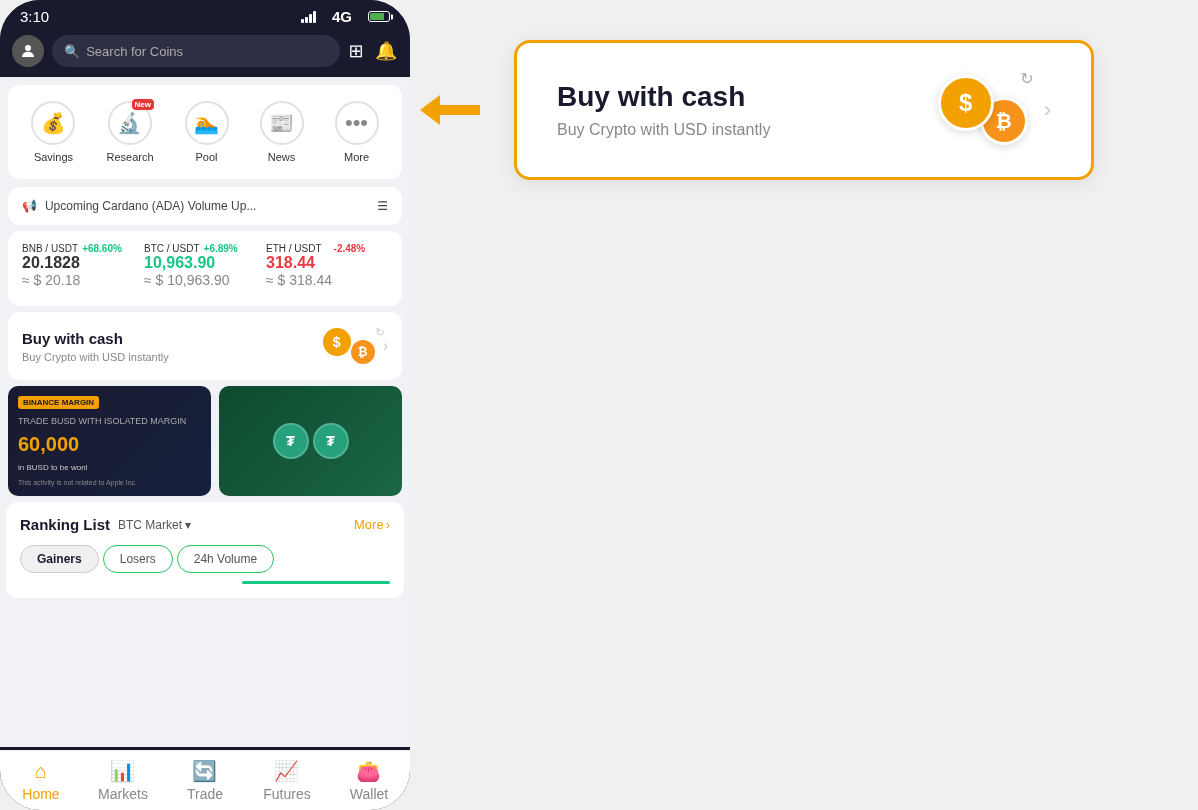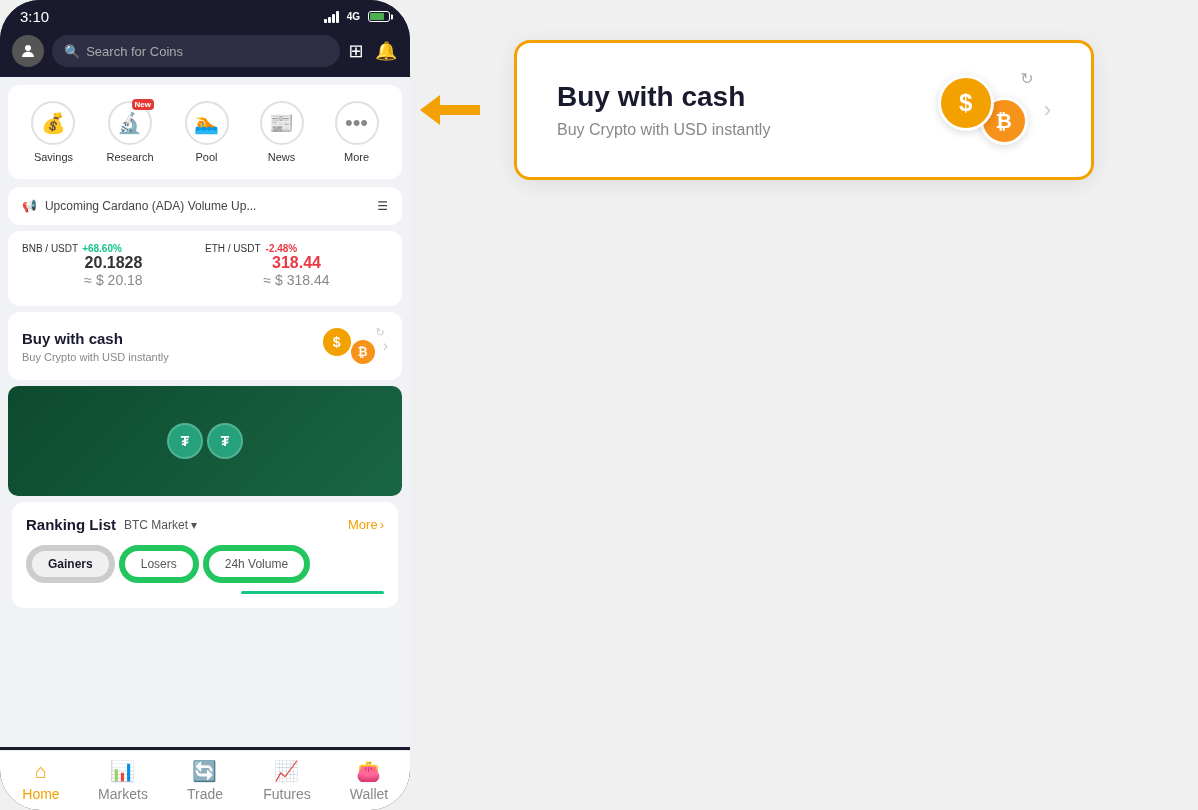--- a/index.html
+++ b/index.html
@@ -30,21 +30,21 @@
       background: #1a1a2e;
       display: flex;
       align-items: center;
       justify-content: space-between;
       padding: 8px 20px 4px;
       color: white;
       font-size: 14px;
       font-weight: 600;
     }
     .status-bar .time { font-weight: 400; font-size: 15px; }
-    .status-icons { display: flex; align-items: center; gap: 8px; font-size: 10px; }
+    .status-icons { display: flex; align-items: center; gap: 16px; font-size: 15px; }
     .signal-bars { display: flex; align-items: flex-end; gap: 1px; height: 12px; }
     .signal-bars span { background: white; width: 3px; border-radius: 1px; }
     .signal-bars span:nth-child(1) { height: 4px; }
     .signal-bars span:nth-child(2) { height: 6px; }
     .signal-bars span:nth-child(3) { height: 9px; }
     .signal-bars span:nth-child(4) { height: 12px; }
     .battery {
       border: 1.5px solid white;
       border-radius: 3px;
       width: 22px;
@@ -167,21 +167,20 @@
     .price-ticker {
       background: white;
       border-radius: 12px;
       margin: 6px 8px;
       padding: 12px 14px;
     }
     .ticker-row {
       display: flex;
       justify-content: space-between;
       margin-bottom: 6px;
-      text-align: center;
     }
     .ticker-item { flex: 1; }
     .ticker-pair { font-size: 10px; color: #333; font-weight: 500; }
     .ticker-change-pos { color: #16c784; font-size: 10px; font-weight: 600; }
     .ticker-change-neg { color: #ea3943; font-size: 10px; font-weight: 600; }
     .ticker-price-pos { font-size: 16px; font-weight: 700; color: #16c784; }
     .ticker-price-neg { font-size: 16px; font-weight: 700; color: #ea3943; }
     .ticker-price-def { font-size: 16px; font-weight: 700; color: #333; }
     .ticker-usd { font-size: 14px; color: #888; }
 
@@ -263,21 +262,21 @@
       background: #26a17b;
       display: flex; align-items: center; justify-content: center;
       color: white; font-size: 14px; font-weight: 700;
       border: 2px solid rgba(255,255,255,0.2);
     }
 
     
     .ranking-section {
       background: white;
       border-radius: 12px;
-      margin: 6px 12px;
+      margin: 6px 6px;
       padding: 14px;
     }
     .ranking-header {
       display: flex;
       align-items: center;
       justify-content: space-between;
       margin-bottom: 12px;
     }
     .ranking-left { display: flex; align-items: center; gap: 8px; }
     .ranking-title { font-size: 15px; font-weight: 700; color: #1a1a2e; }
@@ -294,21 +293,21 @@
     
     .ranking-tabs {
       display: flex;
       gap: 4px;
       margin-bottom: 8px;
     }
     .tab-btn {
       padding: 6px 16px;
       border-radius: 20px;
       font-size: 12px;
-      border: 6px solid #22c55e;
+      border: 1px solid #22c55e;
       background: white;
       color: #555;
       cursor: pointer;
     }
     .tab-btn.active {
       background: #f0f0f0;
       font-weight: 600;
       color: #1a1a2e;
       border-color: #ccc;
     }
@@ -474,21 +473,29 @@
       <div class="ticker-row">
         <div class="ticker-item">
           <div style="display:flex; gap:4px; align-items:center;">
             <span class="ticker-pair">BNB / USDT</span>
             <span class="ticker-change-pos">+68.60%</span>
           </div>
           <div class="ticker-price-def">20.1828</div>
           <div class="ticker-usd">≈ $ 20.18</div>
         </div>
         <div class="ticker-item">
-          <div style="display:flex; gap:5px; align-items:center;">
+          <div style="display:flex; gap:4px; align-items:center;">
+            <span class="ticker-pair">BTC / USDT</span>
+            <span class="ticker-change-pos">+6.89%</span>
+          </div>
+          <div class="ticker-price-pos">10,963.90</div>
+          <div class="ticker-usd">≈ $ 10,963.90</div>
+        </div>
+        <div class="ticker-item">
+          <div style="display:flex; gap:12px; align-items:center;">
             <span class="ticker-pair">ETH / USDT</span>
             <span class="ticker-change-neg">-2.48%</span>
           </div>
           <div class="ticker-price-neg">318.44</div>
           <div class="ticker-usd">≈ $ 318.44</div>
         </div>
       </div>
     </div>
 
     <div class="buy-cash-card">
@@ -500,20 +507,27 @@
         <div class="coin-icons">
           <div class="coin-dollar">$</div>
           <div class="coin-bitcoin">₿</div>
           <span class="refresh-icon" style="position:absolute; top:0; right:-8px; font-size:11px; color:#ccc; z-index:3;">↻</span>
         </div>
         <span class="arrow-icon">›</span>
       </div>
     </div>
 
     <div class="banners">
+      <div class="banner banner-dark">
+        <span class="badge">BINANCE MARGIN</span>
+        <div class="trade-text">TRADE BUSD WITH ISOLATED MARGIN</div>
+        <div class="amount">60,000</div>
+        <div class="desc">in BUSD to be won!</div>
+        <div class="disclaimer">This activity is not related to Apple Inc.</div>
+      </div>
       <div class="banner banner-green">
         <div class="tether-coins">
           <div class="tether-coin">₮</div>
           <div class="tether-coin">₮</div>
         </div>
       </div>
     </div>
 
     <div class="ranking-section">
       <div class="ranking-header">

